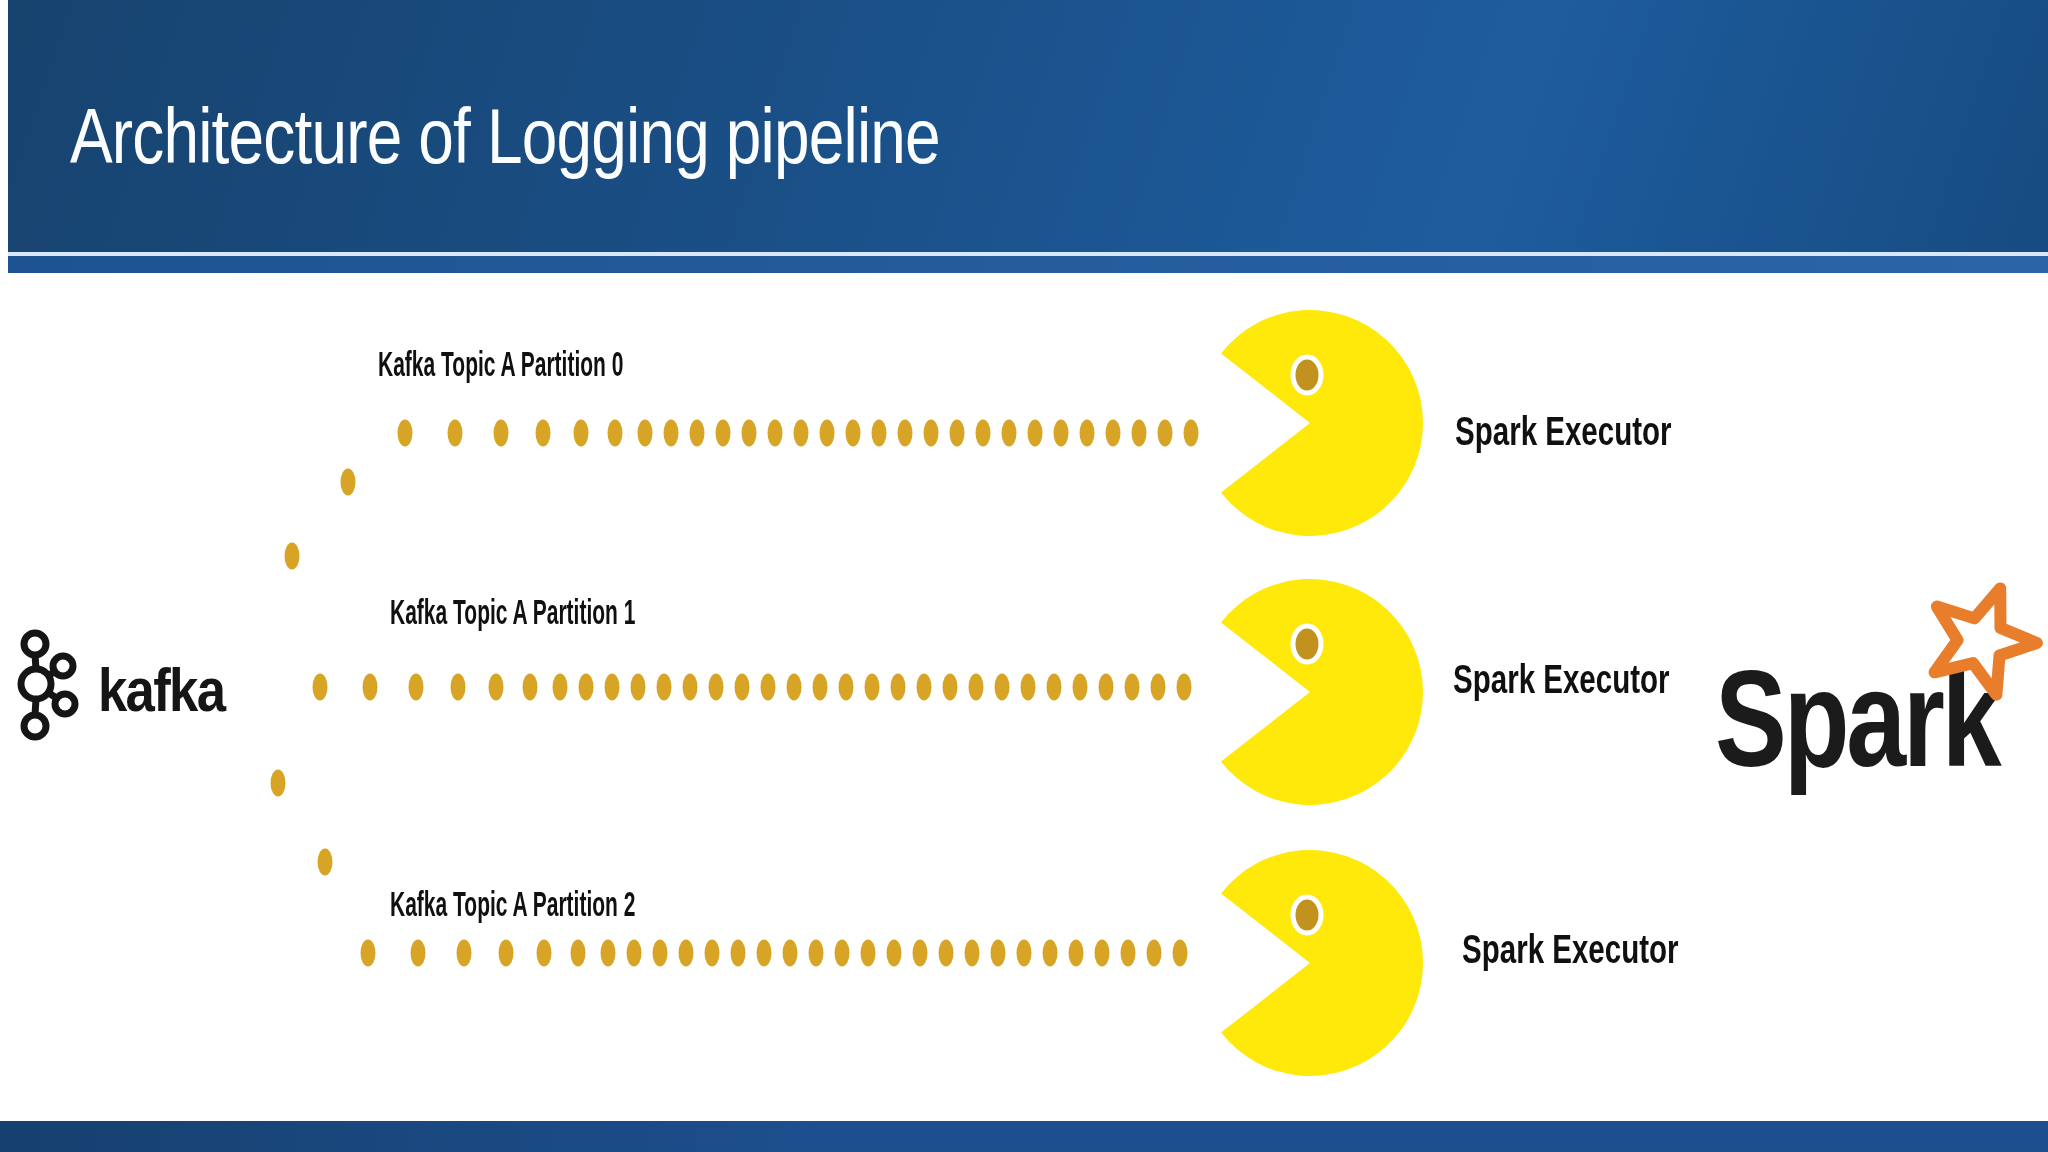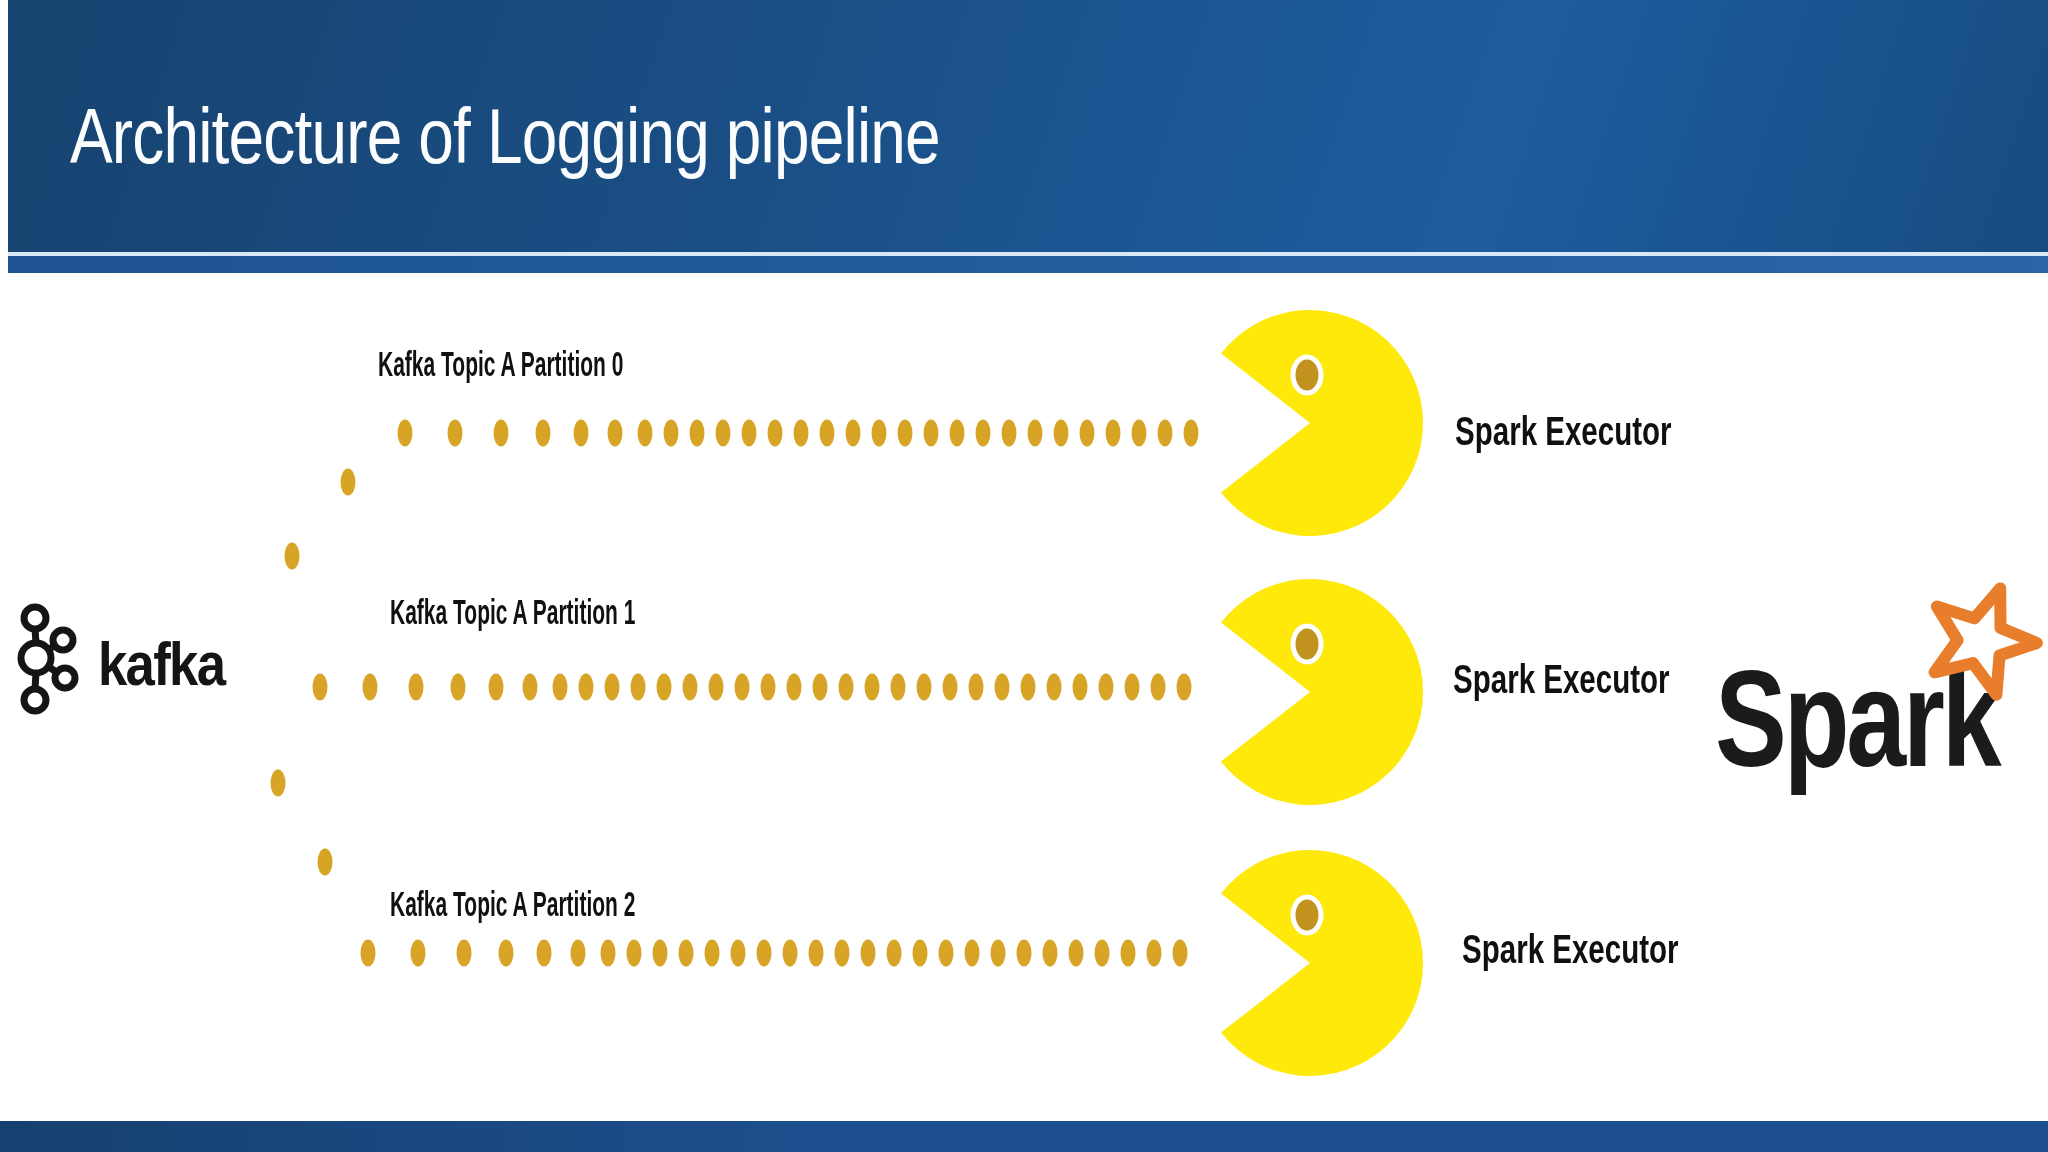--- a/index.html
+++ b/index.html
@@ -37,21 +37,21 @@
     transform-origin: left top;
     letter-spacing: -1px;
   }
   
   .footer {
     position: absolute; left: 0; bottom: 0;
     width: 2048px; height: 31px;
     background: linear-gradient(90deg, #16406F 0%, #1D4F8E 40%, #1D4F8E 100%);
   }
   
-  .kafka-logo { position: absolute; left: 14px; top: 599px; width: 240px; height: 122px; }
+  .kafka-logo { position: absolute; left: 14px; top: 625px; width: 240px; height: 122px; }
   .kafka-icon { position: absolute; left: 0; top: 0; }
   .kafka-word {
     position: absolute; left: 84px; top: 29px;
     font-size: 62px; font-weight: 700; letter-spacing: -2px;
     color: #151515;
     transform: scaleX(0.85);
     transform-origin: left top;
     white-space: nowrap;
   }
   

